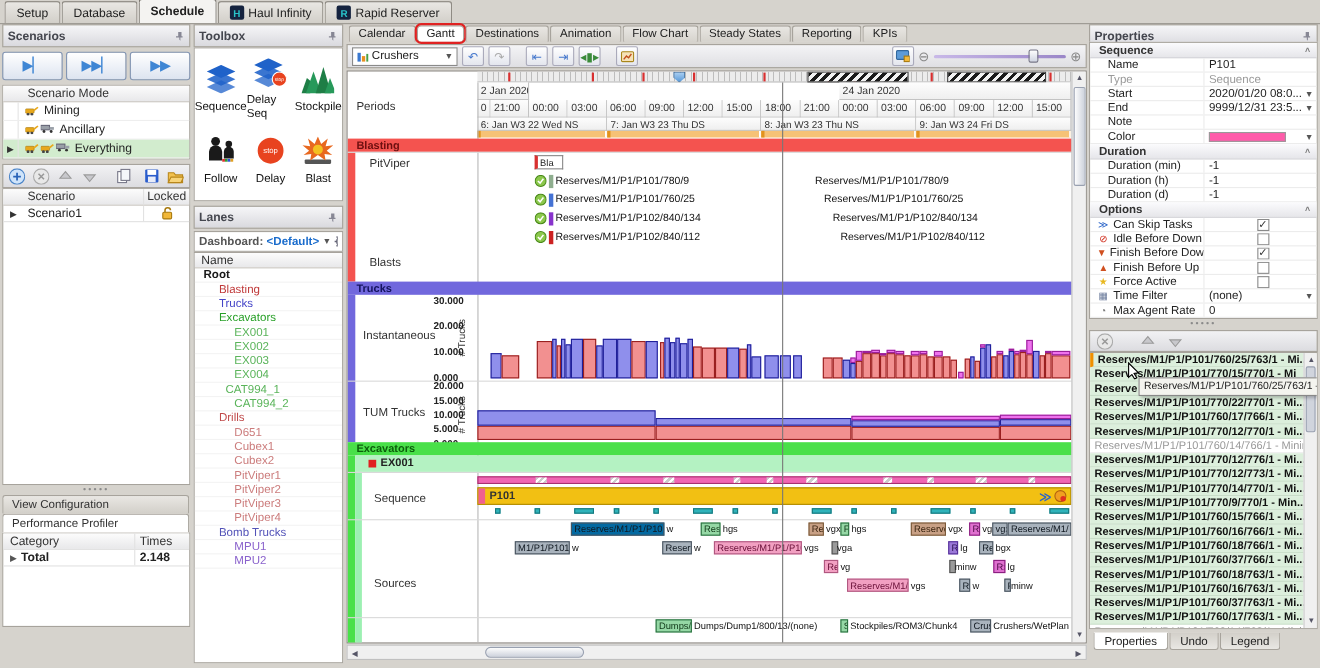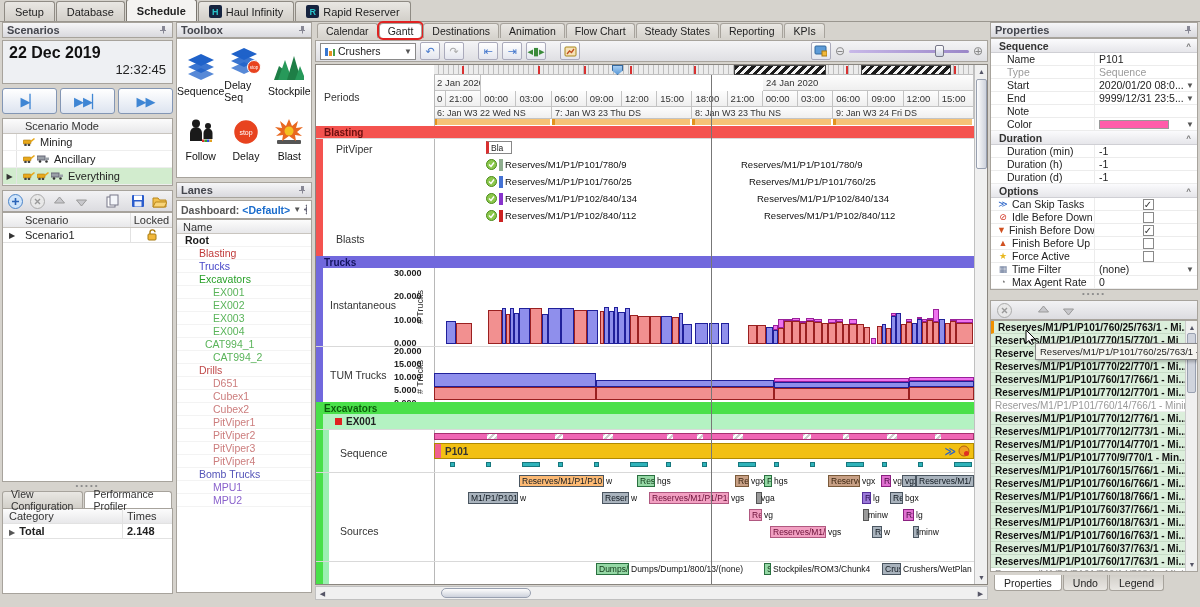--- a/index.html
+++ b/index.html
@@ -7,21 +7,21 @@
   body { font-family:"Liberation Sans","DejaVu Sans",sans-serif; font-size:11px; color:#222; background:#d6d3cd; }
   .app { position:relative; width:1200px; height:607px; background:#d6d3cd; }
 
   
   .top-tabs { position:absolute; left:0; top:0; width:1200px; height:22px; border-bottom:1px solid #9a968f; display:flex; align-items:flex-end; padding-left:4px; background:#d6d3cd; }
   .ttab { height:20px; display:flex; align-items:center; gap:4px; padding:0 10px; border:1px solid #8f8b84; border-bottom:none; border-radius:3px 3px 0 0; background:linear-gradient(#e9e7e3,#d2cfc9); margin-right:1px; cursor:default; }
   .ttab.active { background:#f4f3f1; height:22px; font-weight:bold; border-color:#7a766f; }
   .ttab .appico { width:13px; height:13px; border-radius:2px; background:#15233f; color:#29c2c9; font-weight:bold; font-size:9px; display:flex; align-items:center; justify-content:center; }
 
   
-  .panel-h { height:16px; background:linear-gradient(#f6f6f8,#d9d9de); border:1px solid #a7a39c; display:flex; align-items:center; justify-content:space-between; padding:0 4px; color:#44464e; font-weight:bold; font-size:11px; }
+  .panel-h { height:21px; background:linear-gradient(#f6f6f8,#d9d9de); border:1px solid #a7a39c; display:flex; align-items:center; justify-content:space-between; padding:0 4px; color:#44464e; font-weight:bold; font-size:11px; }
   .pin { width:10px; height:10px; opacity:.75; }
   .splitdots { height:6px; display:flex; align-items:center; justify-content:center; color:#8a8a8a; font-size:8px; letter-spacing:2px; }
 
   
   .left-col { position:absolute; left:2px; top:22px; width:171px; height:581px; }
   .clock { margin-top:2px; height:44px; background:#eef0f3; border:1px solid #a7a39c; padding:3px 6px; }
   .clock .d { font-size:16px; font-weight:bold; color:#111; }
   .clock .t { font-size:13px; text-align:right; color:#222; }
   .playback { display:flex; gap:3px; margin-top:4px; }
   .pbtn { flex:1; height:26px; border:1px solid #8396b4; border-radius:3px; background:linear-gradient(#ffffff,#dde4f0); display:flex; align-items:center; justify-content:center; color:#3f86d4; font-size:13px; font-weight:bold; letter-spacing:-1px; }
@@ -31,21 +31,21 @@
   .mrow .gut { width:14px; text-align:center; color:#333; font-size:8px; border-right:1px solid #e4e4e4; align-self:stretch; display:flex; align-items:center; justify-content:center; }
   .mrow.sel { background:#d2ecce; }
   .mrow .icons { display:flex; gap:1px; margin:0 4px 0 6px; }
   .scen-toolbar { margin-top:4px; height:22px; background:linear-gradient(#f2f2f4,#dcdce0); border:1px solid #a7a39c; display:flex; align-items:center; gap:3px; padding:0 3px; }
   .sbtn { width:19px; height:18px; border:1px solid transparent; border-radius:2px; display:flex; align-items:center; justify-content:center; font-size:11px; }
   .scen-table { background:#fff; border:1px solid #a7a39c; height:270px; }
   .strow { display:flex; height:15px; border-bottom:1px solid #e2e2e2; align-items:center; }
   .strow.head { background:linear-gradient(#fcfcfc,#e8e8ea); border-bottom:1px solid #c9c5bf; color:#333; }
   .strow .c1 { flex:1; padding-left:22px; }
   .strow .c2 { width:42px; border-left:1px solid #e2e2e2; align-self:stretch; display:flex; align-items:center; justify-content:center; }
-  .ltabs { display:flex; margin-top:3px; }
+  .ltabs { display:flex; margin-top:3px;flex-direction:column; }
   .ltab { height:17px; padding:0 8px; display:flex; align-items:center; border:1px solid #a7a39c; border-bottom:none; border-radius:3px 3px 0 0; background:linear-gradient(#e9e7e3,#d2cfc9); font-size:10.5px; margin-right:1px; color:#333; }
   .ltab.active { background:#fff; font-weight:normal; }
   .prof { background:#fff; border:1px solid #a7a39c; height:86px; }
   .prow { display:flex; height:15px; align-items:center; border-bottom:1px solid #e2e2e2; }
   .prow.head { background:linear-gradient(#fcfcfc,#e8e8ea); color:#333; }
   .prow .pc1 { flex:1; padding-left:6px; }
   .prow .pc2 { width:50px; border-left:1px solid #e2e2e2; align-self:stretch; display:flex; align-items:center; padding-left:4px; }
   .prow.data { font-weight:bold; }
 
   
@@ -149,24 +149,20 @@
         <div>Rapid Reserver</div>
       </div>
     </div>
 
   <div class="left-col">
     <div class="panel-h">
       <span>Scenarios</span>
       <svg class="pin" viewBox="0 0 10 10">
           <path d="M4 1h3v4h1v1H6v3L5 8 5 6H2V5h2z" fill="#667"></path>
         </svg>
-    </div>
-    <div class="clock">
-      <div class="d">22 Dec 2019</div>
-      <div class="t">12:32:45</div>
     </div>
     <div class="playback">
       <div class="pbtn">▶▏</div>
       <div class="pbtn">▶▶▏</div>
       <div class="pbtn">▶▶</div>
     </div>
     <div class="modebox">
       <div class="mh">Scenario Mode</div>
       <div id="mode-rows">
           <div class="mrow">
@@ -709,21 +705,21 @@
         <div class=" gb-abs" style="left: 350px; top: 397px; width: 5px; height: 5px; background: rgb(47, 179, 186); border: 1px solid rgb(23, 119, 125);"></div>
         <div class=" gb-abs" style="left: 386px; top: 397px; width: 5px; height: 5px; background: rgb(47, 179, 186); border: 1px solid rgb(23, 119, 125);"></div>
         <div class=" gb-abs" style="left: 422px; top: 397px; width: 18px; height: 5px; background: rgb(47, 179, 186); border: 1px solid rgb(23, 119, 125);"></div>
         <div class=" gb-abs" style="left: 458px; top: 397px; width: 5px; height: 5px; background: rgb(47, 179, 186); border: 1px solid rgb(23, 119, 125);"></div>
         <div class=" gb-abs" style="left: 494px; top: 397px; width: 5px; height: 5px; background: rgb(47, 179, 186); border: 1px solid rgb(23, 119, 125);"></div>
         <div class=" gb-abs" style="left: 530px; top: 397px; width: 18px; height: 5px; background: rgb(47, 179, 186); border: 1px solid rgb(23, 119, 125);"></div>
         <div class=" gb-abs" style="left: 566px; top: 397px; width: 5px; height: 5px; background: rgb(47, 179, 186); border: 1px solid rgb(23, 119, 125);"></div>
         <div class=" gb-abs" style="left: 602px; top: 397px; width: 5px; height: 5px; background: rgb(47, 179, 186); border: 1px solid rgb(23, 119, 125);"></div>
         <div class=" gb-abs" style="left: 638px; top: 397px; width: 18px; height: 5px; background: rgb(47, 179, 186); border: 1px solid rgb(23, 119, 125);"></div>
         <div class="lane-label gb-abs" style="left: 24px; top: 460px; width: 90px; height: 12px;">Sources</div>
-        <div class="chip gb-abs" style="left: 203px; top: 410px; width: 85px; height: 12px; background: #fdba74; border-color: rgb(74, 85, 96); color: rgb(16, 24, 32);">Reserves/M1/P1/P10</div>
+        <div class="chip gb-abs" style="left: 203px; top: 410px; width: 85px; height: 12px; background: #0369a1; border-color: rgb(74, 85, 96); color: rgb(16, 24, 32);">Reserves/M1/P1/P10</div>
         <div class="chiplab gb-abs" style="left: 290px; top: 411px; width: 60px; height: 11px;">w</div>
         <div class="chip gb-abs" style="left: 321px; top: 410px; width: 18px; height: 12px; background: rgb(149, 216, 165); border-color: rgb(42, 112, 64); color: rgb(16, 56, 24);">Res</div>
         <div class="chiplab gb-abs" style="left: 341px; top: 411px; width: 60px; height: 11px;">hgs</div>
         <div class="chip gb-abs" style="left: 419px; top: 410px; width: 14px; height: 12px; background: rgb(200, 160, 133); border-color: rgb(122, 90, 58); color: rgb(58, 36, 16);">Re</div>
         <div class="chiplab gb-abs" style="left: 435px; top: 411px; width: 60px; height: 11px;">vgx</div>
         <div class="chip gb-abs" style="left: 448px; top: 410px; width: 8px; height: 12px; background: rgb(149, 216, 165); border-color: rgb(42, 112, 64); color: rgb(16, 56, 24);">F</div>
         <div class="chiplab gb-abs" style="left: 458px; top: 411px; width: 60px; height: 11px;">hgs</div>
         <div class="chip gb-abs" style="left: 512px; top: 410px; width: 32px; height: 12px; background: rgb(200, 160, 133); border-color: rgb(122, 90, 58); color: rgb(58, 36, 16);">Reserve</div>
         <div class="chiplab gb-abs" style="left: 546px; top: 411px; width: 60px; height: 11px;">vgx</div>
         <div class="chip gb-abs" style="left: 565px; top: 410px; width: 10px; height: 12px; background: rgb(224, 112, 208); border-color: rgb(138, 32, 128); color: rgb(74, 10, 68);">R</div>

